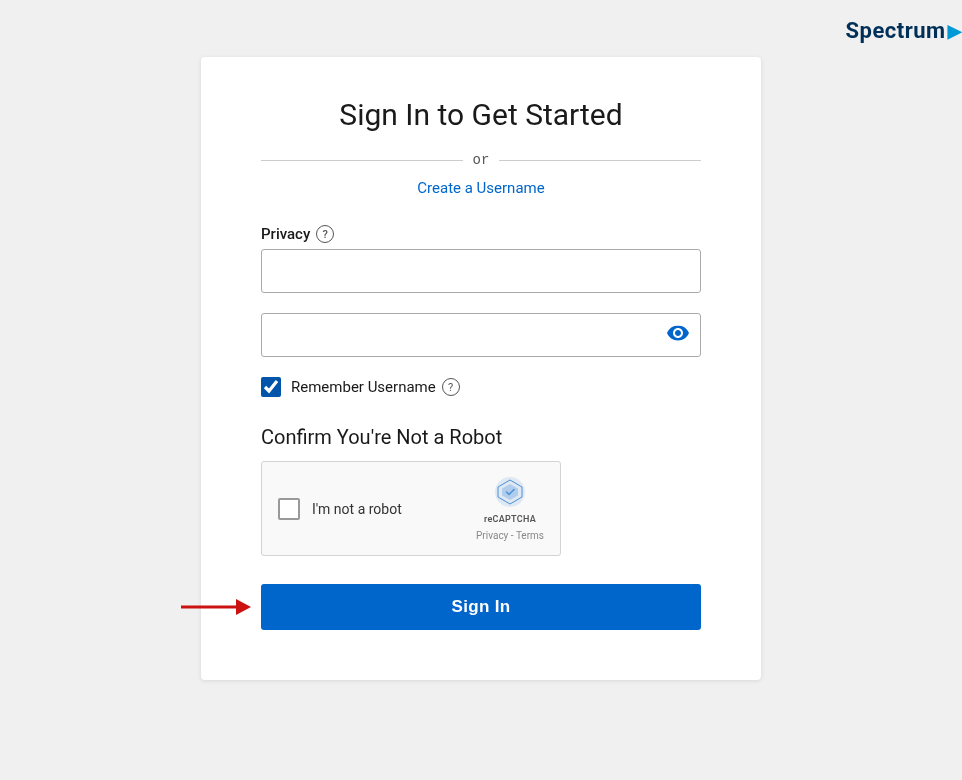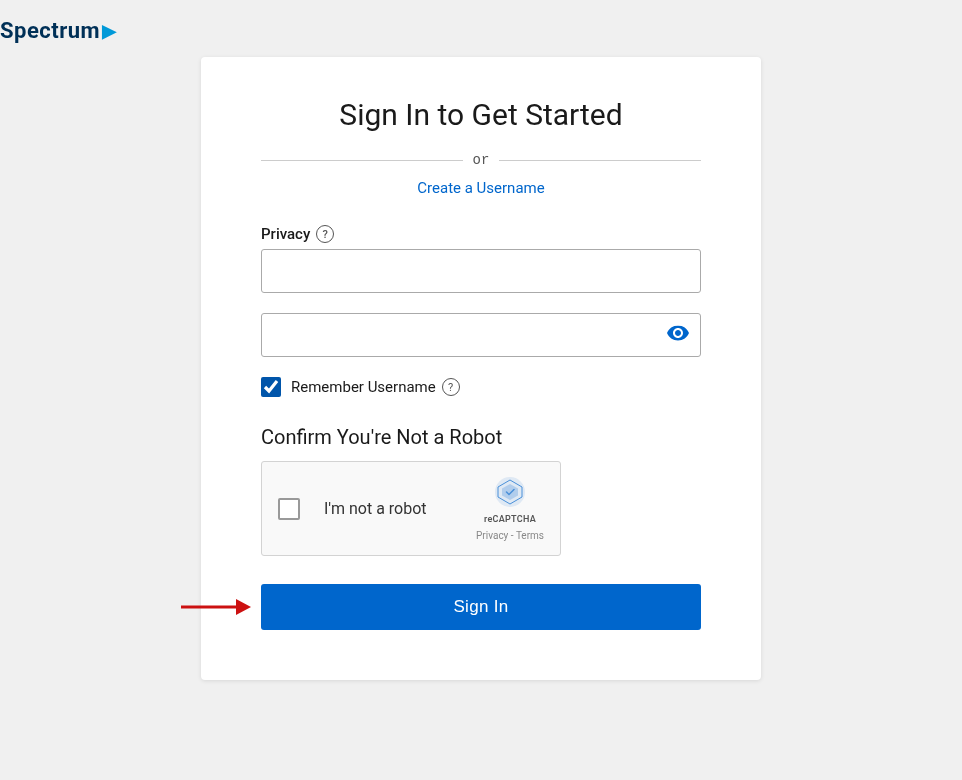--- a/index.html
+++ b/index.html
@@ -14,22 +14,22 @@
       min-height: 780px;
       width: 962px;
       display: flex;
       flex-direction: column;
       align-items: center;
     }
 
     .header {
       width: 100%;
       display: flex;
-      justify-content: flex-start;
-      padding: 18px 8px 14px 0;
+      justify-content: flex-end;
+      padding: 18px 0 14px 0;
     }
 
     .spectrum-logo {
       display: flex;
       align-items: center;
       font-size: 22px;
       font-weight: 700;
       color: #003057;
       letter-spacing: 0.5px;
     }
@@ -198,23 +198,22 @@
 
     .recaptcha-checkbox {
       width: 22px;
       height: 22px;
       border: 2px solid #999;
       border-radius: 2px;
       background: white;
     }
 
     .recaptcha-text {
-      font-size: 16px;
+      font-size: 14px;
       color: #333;
-      margin-left: 12px;
     }
 
     .recaptcha-right {
       display: flex;
       flex-direction: column;
       align-items: center;
       gap: 6px;
     }
 
     .recaptcha-logo {
@@ -256,21 +255,21 @@
     }
 
     .sign-in-btn {
       width: 100%;
       height: 46px;
       background-color: #0066cc;
       color: white;
       border: none;
       border-radius: 3px;
       font-size: 17px;
-      font-weight: 400;
+      font-weight: 700;
       cursor: pointer;
       letter-spacing: 0.3px;
     }
   </style>
 </head>
 <body>
 
 <div class="header">
   <div class="spectrum-logo">
     <span>Spectrum</span>

